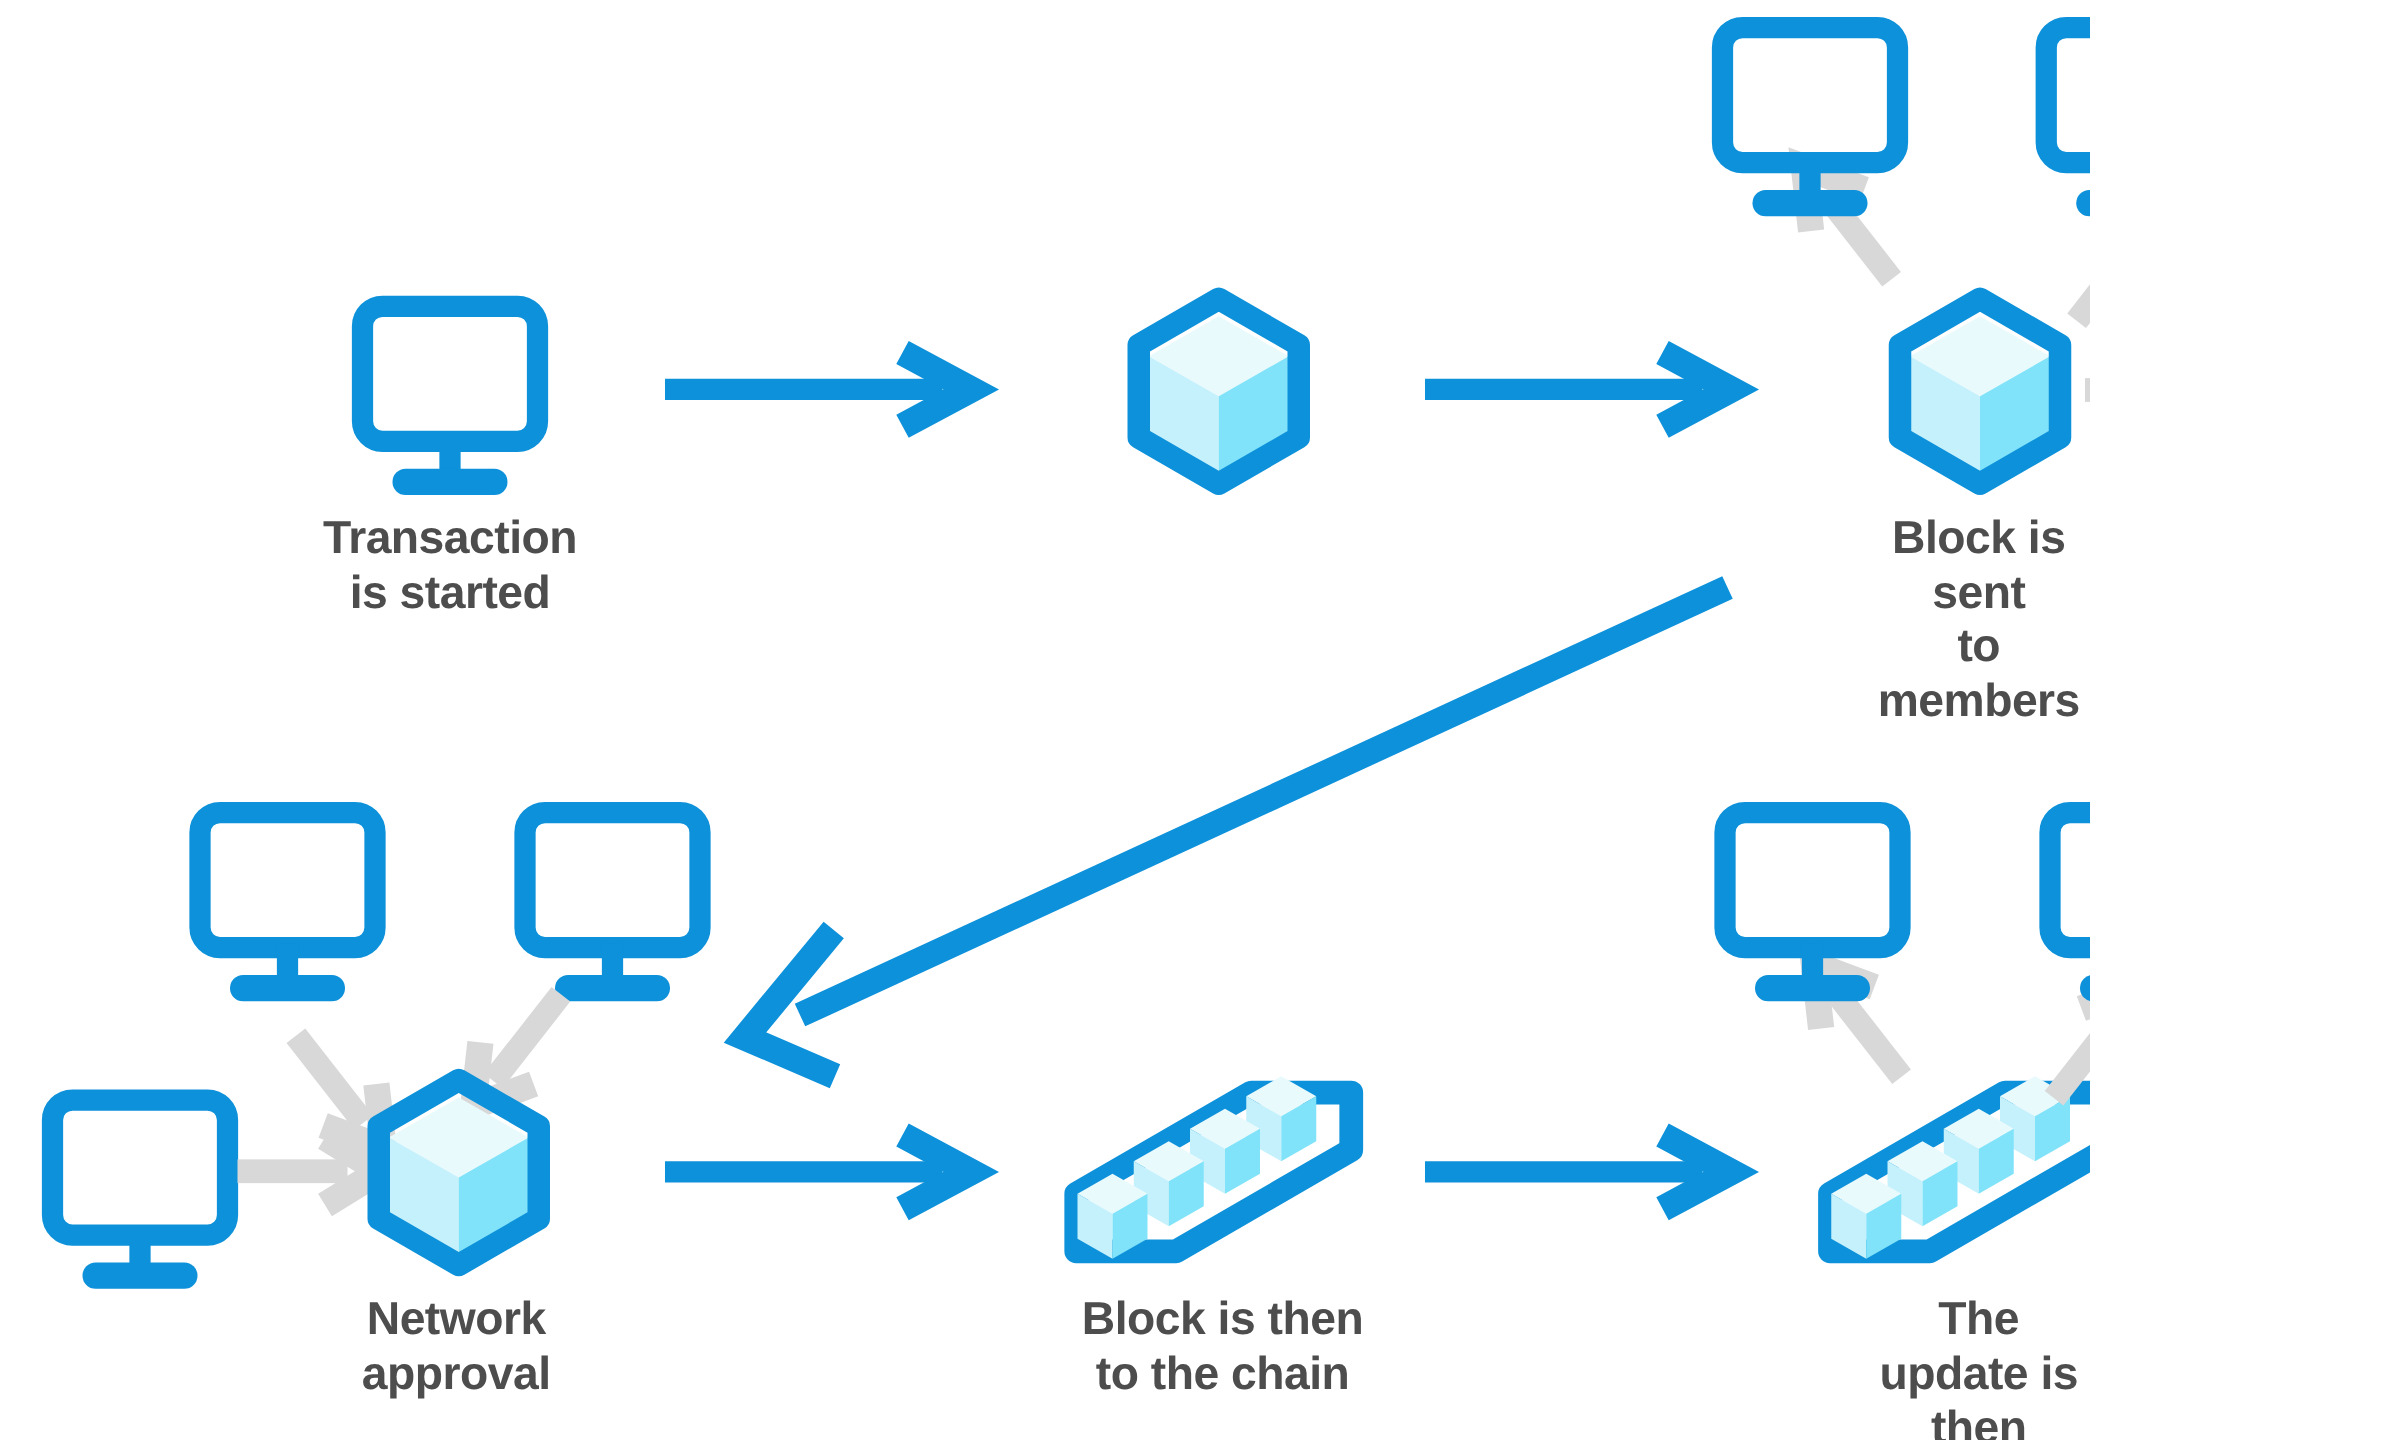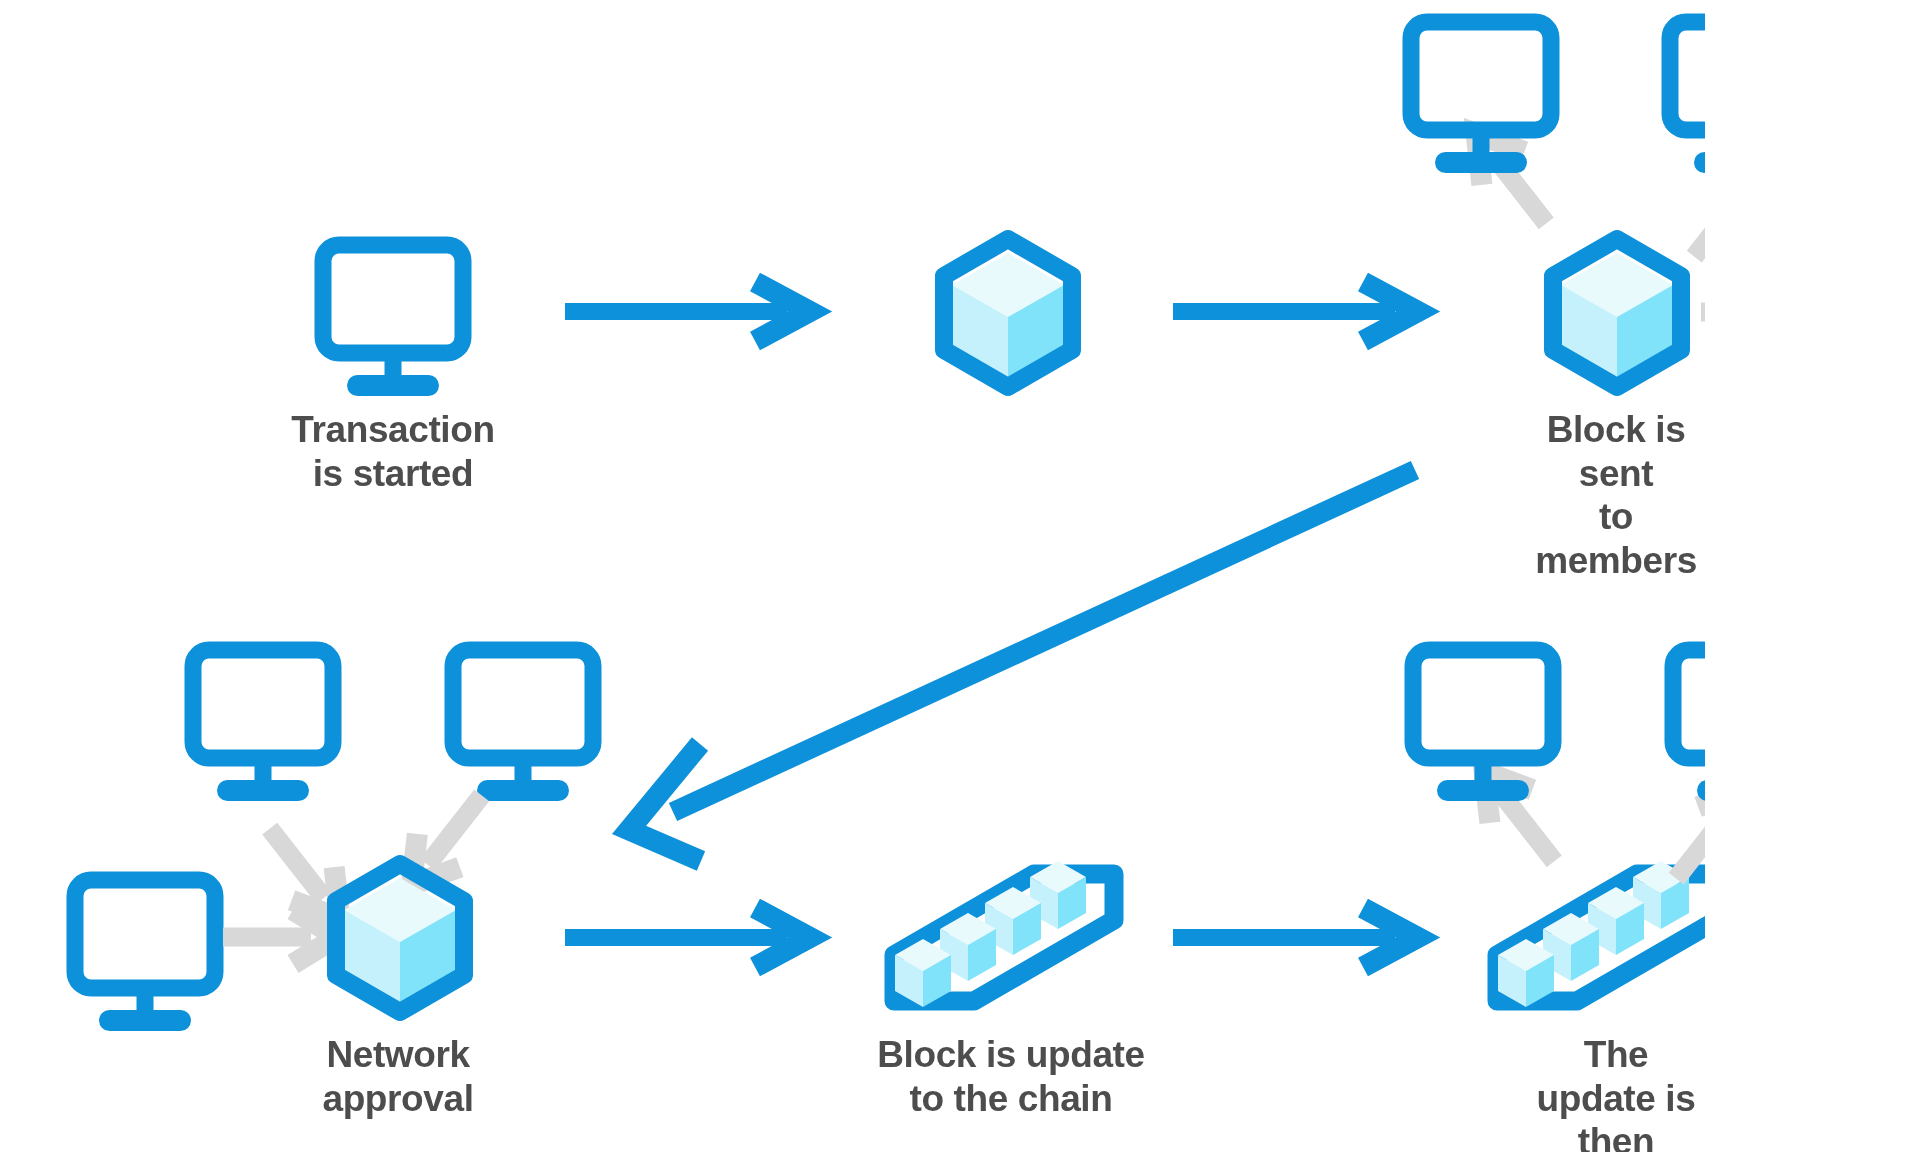--- a/index.html
+++ b/index.html
@@ -10,21 +10,20 @@
   }
   body {
     font-family: "Liberation Sans", sans-serif;
   }
   #diagram {
     position: relative;
     width: 1672px;
     height: 1152px;
     background: #ffffff;
     overflow: hidden;
-    margin-left: 33px;
   }
   .svg-layer {
     position: absolute;
     left: 0;
     top: 0;
     width: 1920px;
     height: 1152px;
   }
   .step-label {
     position: absolute;
@@ -229,19 +228,19 @@
   <div class="step-label" style="left:360px; top:408px;">Transaction
 is started</div>
 
 
   <div class="step-label" style="left:365px; top:1033px;">Network
 approval</div>
 
   <div class="step-label" style="left:1583px; top:408px;">Block is sent
 to members</div>
 
-  <div class="step-label" style="left:978px; top:1033px;">Block is update
+  <div class="step-label" style="left:978px; top:1033px;">Block is then
 to the chain</div>
 
   <div class="step-label" style="left:1583px; top:1033px;">The update is
 then distributed</div>
 
 </div>
 
 </body></html>

